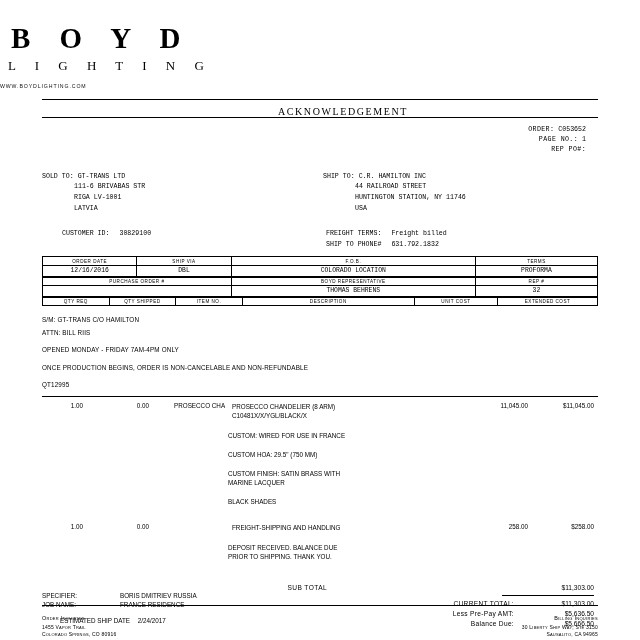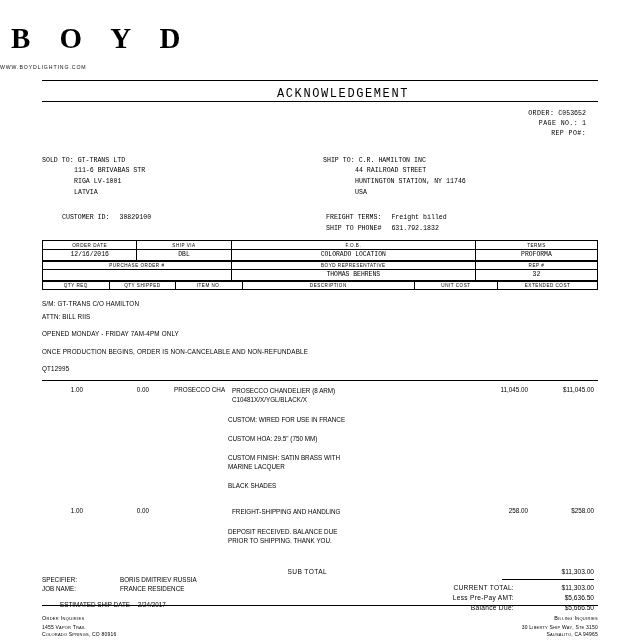--- a/index.html
+++ b/index.html
@@ -54,24 +54,24 @@
     border-bottom: 1px solid #000;
     margin: 10px 42px 0 42px;
   }
   .rule-thin {
     border-bottom: 0.6px solid #000;
     margin: 0 42px;
   }
 
   .doc-title {
     text-align: center;
-    font-size: 12px;
+    font-size: 10px;
     letter-spacing: 1.6px;
     margin-top: 6px;
-    font-family: Liberation Mono, monospace;
+    font-family: Liberation Serif, serif;
     padding-left: 46px;
   }
 
   .content {
     padding: 0 42px;
     box-sizing: border-box;
   }
 
   
   .ordermeta {
@@ -235,20 +235,21 @@
     border-bottom: 0.6px solid #000;
   }
 </style>
 </head>
 <body>
 
 <div class="page">
 
   <div class="brand">
     <div class="brand-name">B O Y D</div>
+    <div class="brand-sub">L I G H T I N G</div>
     <div class="brand-url">WWW.BOYDLIGHTING.COM</div>
   </div>
 
   <div class="rule"></div>
 
   <div class="doc-title">ACKNOWLEDGEMENT</div>
 
   <div class="rule-thin"></div>
 
   <div class="content">

